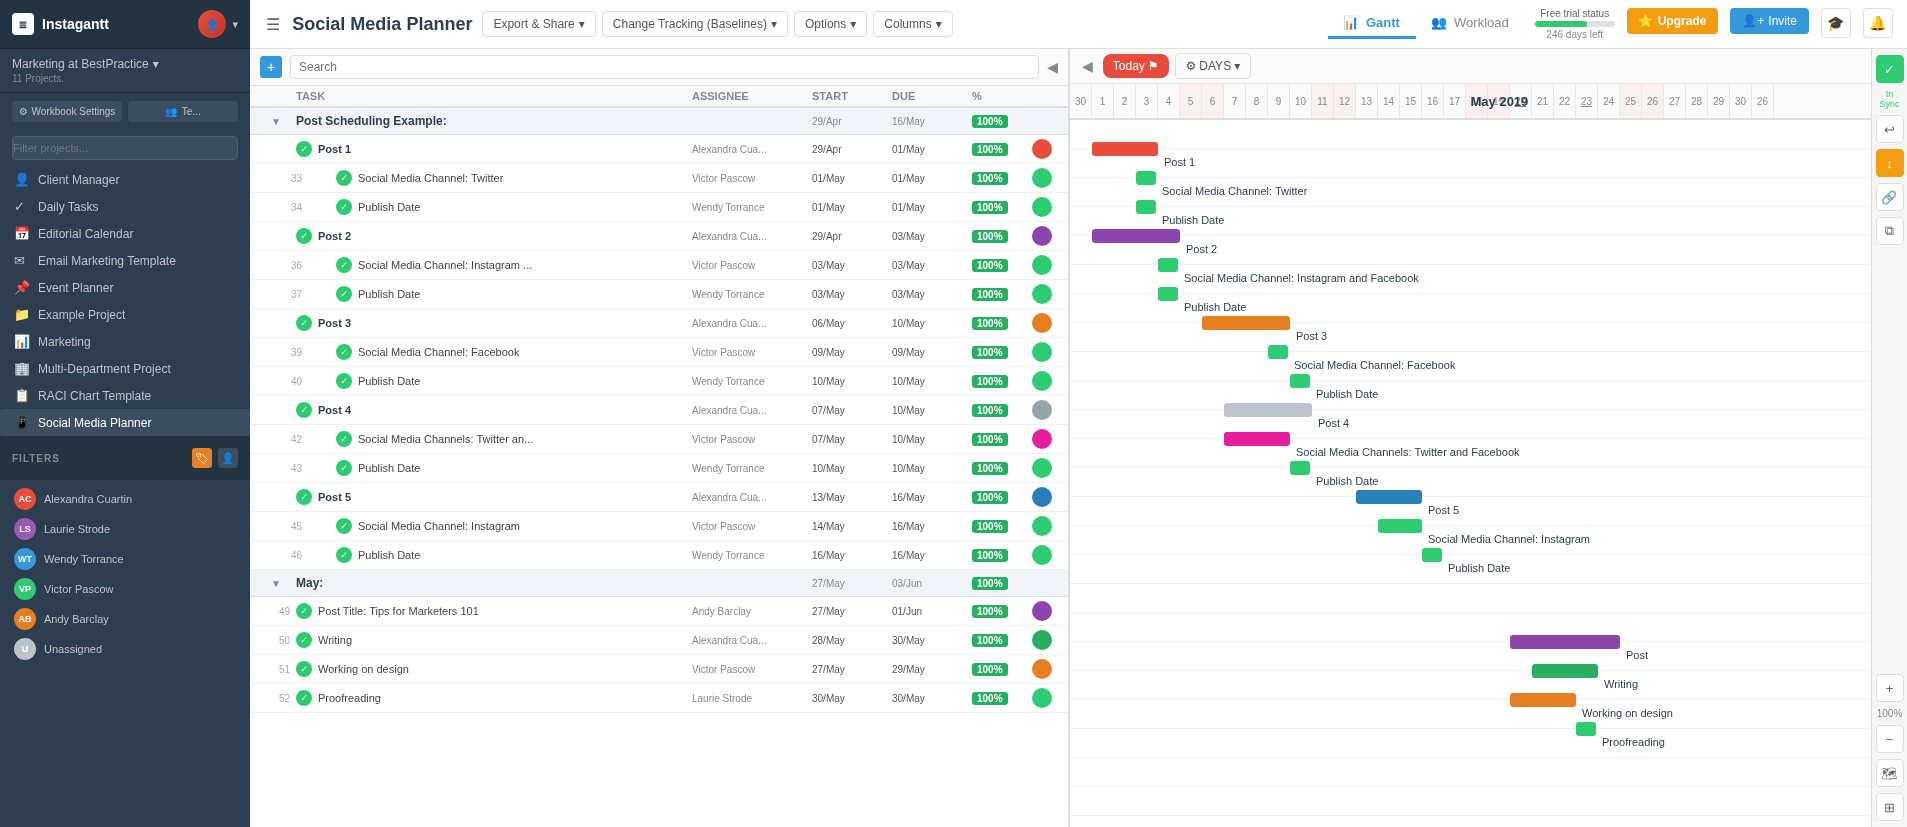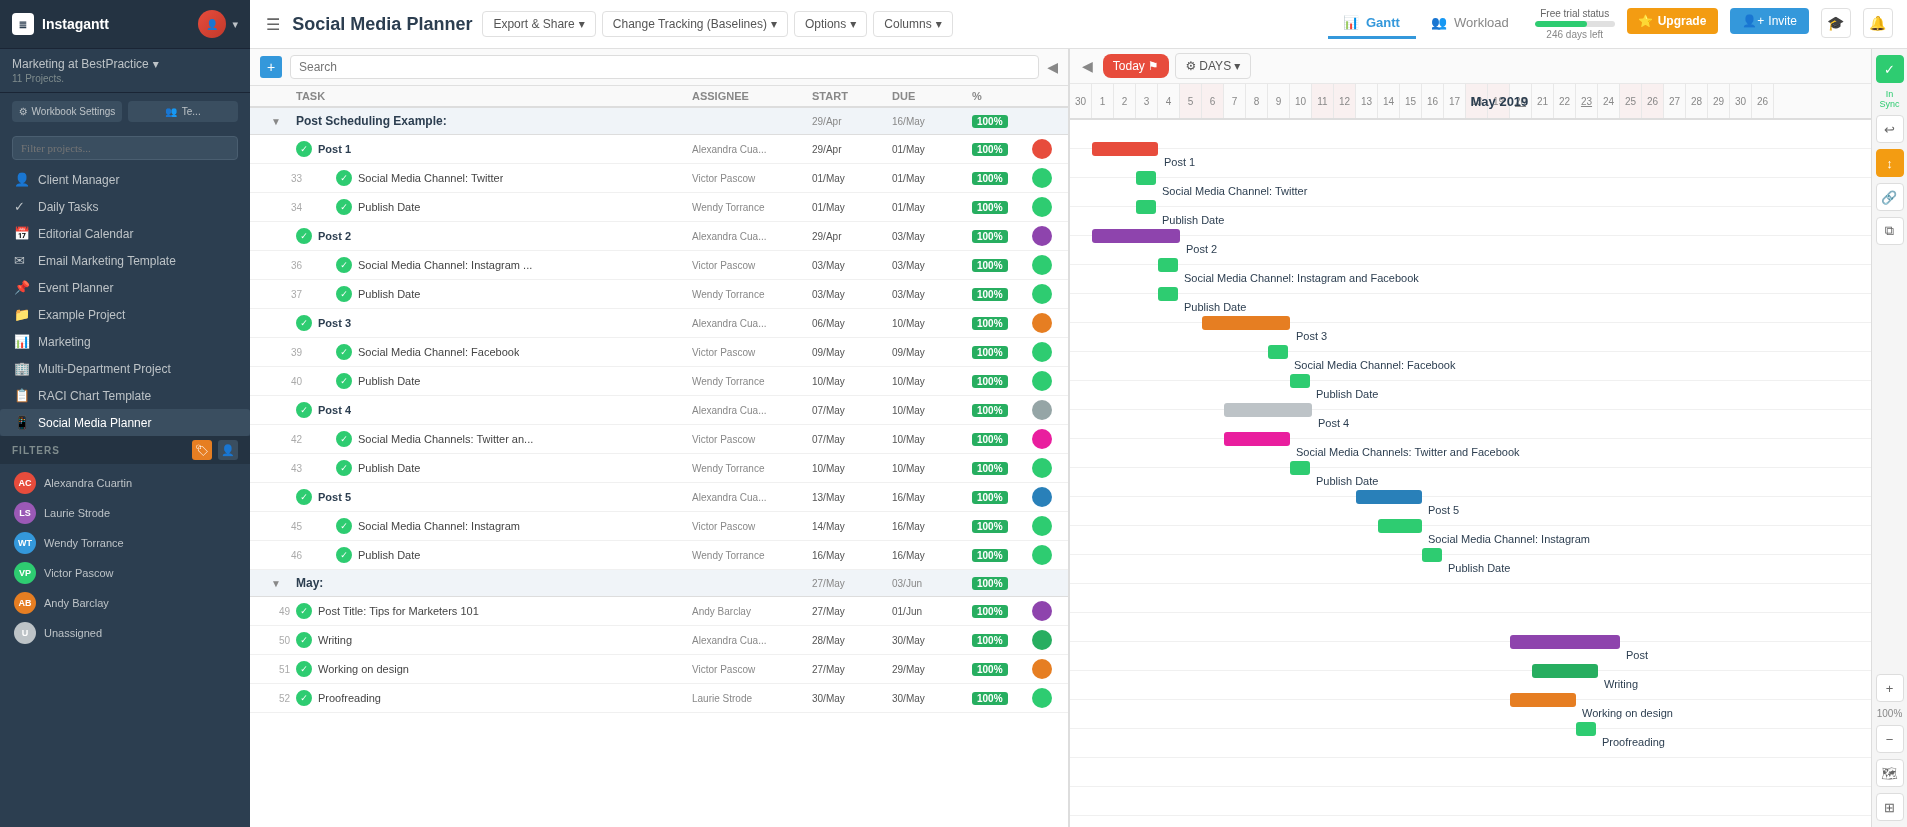--- a/index.html
+++ b/index.html
@@ -95,43 +95,42 @@
     }
     .filter-input-wrap {
       padding: 6px 12px;
     }
     .filter-input {
       width: 100%;
       background: #3a4e60;
       border: 1px solid #4a5e70;
       border-radius: 4px;
       color: #bdc3c7;
-      padding: 5px 8px;
+      padding: 5px 0;
       font-size: 11px;
-      font-family: Liberation Serif, serif;
     }
     .sidebar-nav-item {
       display: flex;
       align-items: center;
       gap: 8px;
       padding: 6px 14px;
       color: #bdc3c7;
       cursor: pointer;
       font-size: 12px;
       border-radius: 3px;
     }
     .sidebar-nav-item.active { color: #fff; background: #3a4e60; }
     .sidebar-nav-item .nav-icon { font-size: 13px; width: 16px; }
     .sidebar-projects {
       flex: 1;
       overflow-y: auto;
       padding-bottom: 8px;
     }
     .sidebar-filters {
-      padding: 4px 12px;
+      padding: 12px 12px;
       background: #243342;
       display: flex;
       align-items: center;
       justify-content: space-between;
     }
     .filters-label {
       font-size: 10px;
       font-weight: bold;
       color: #7f8c8d;
       letter-spacing: 1px;

